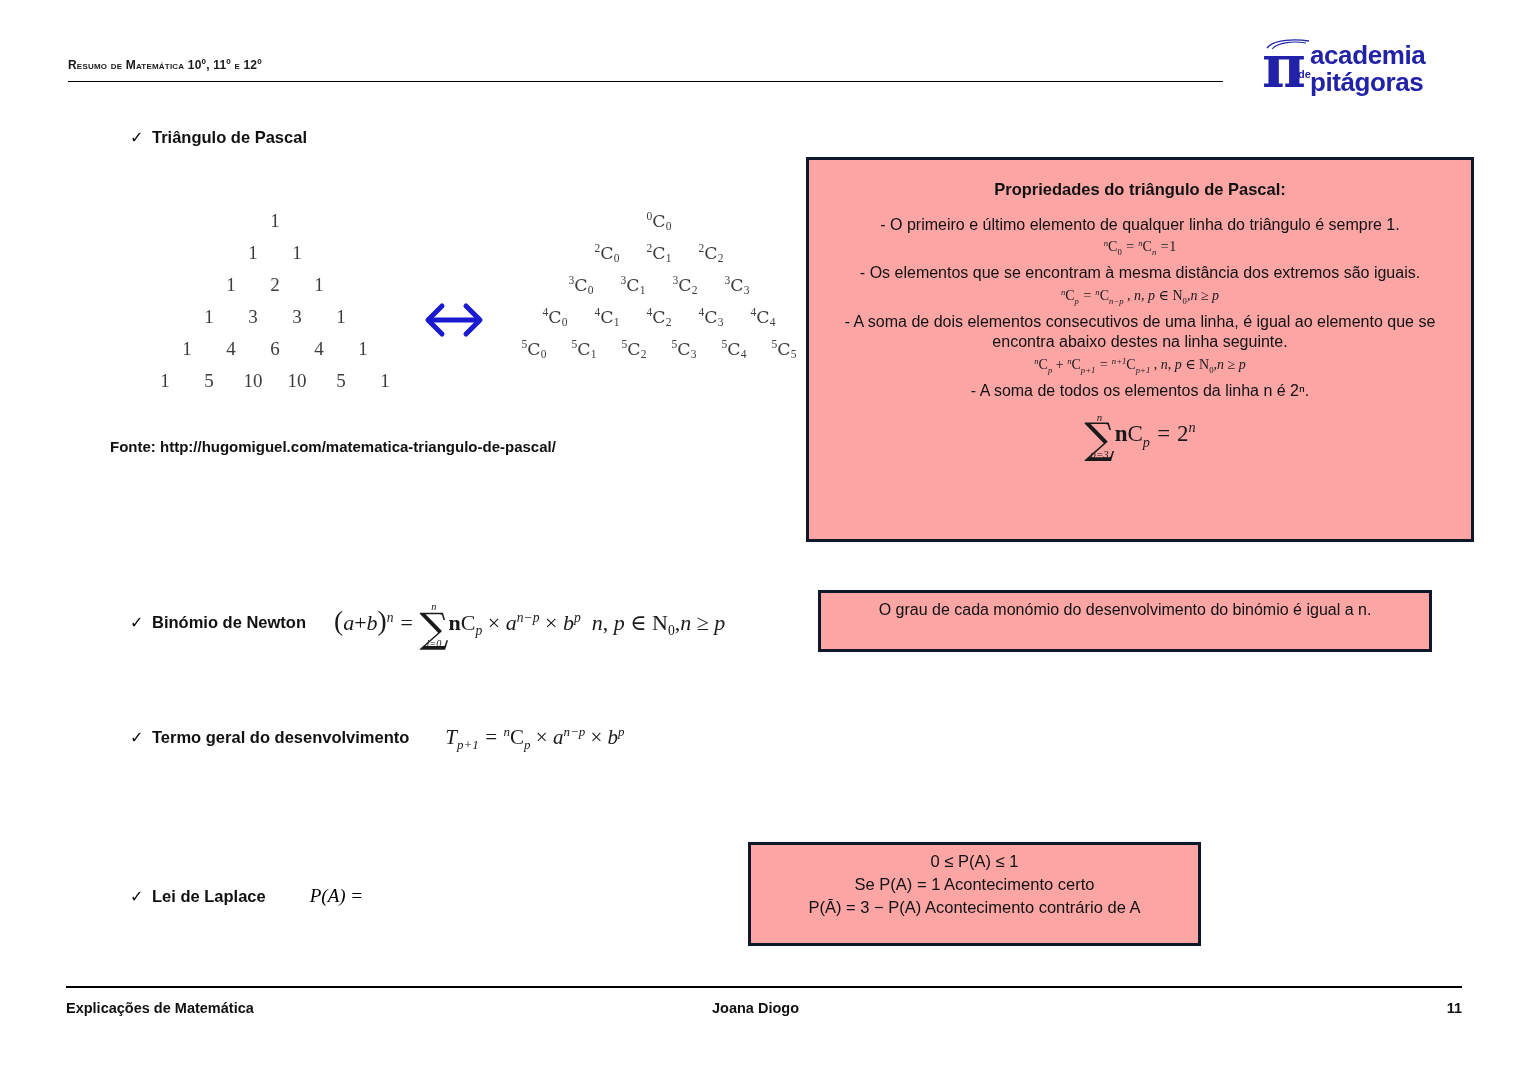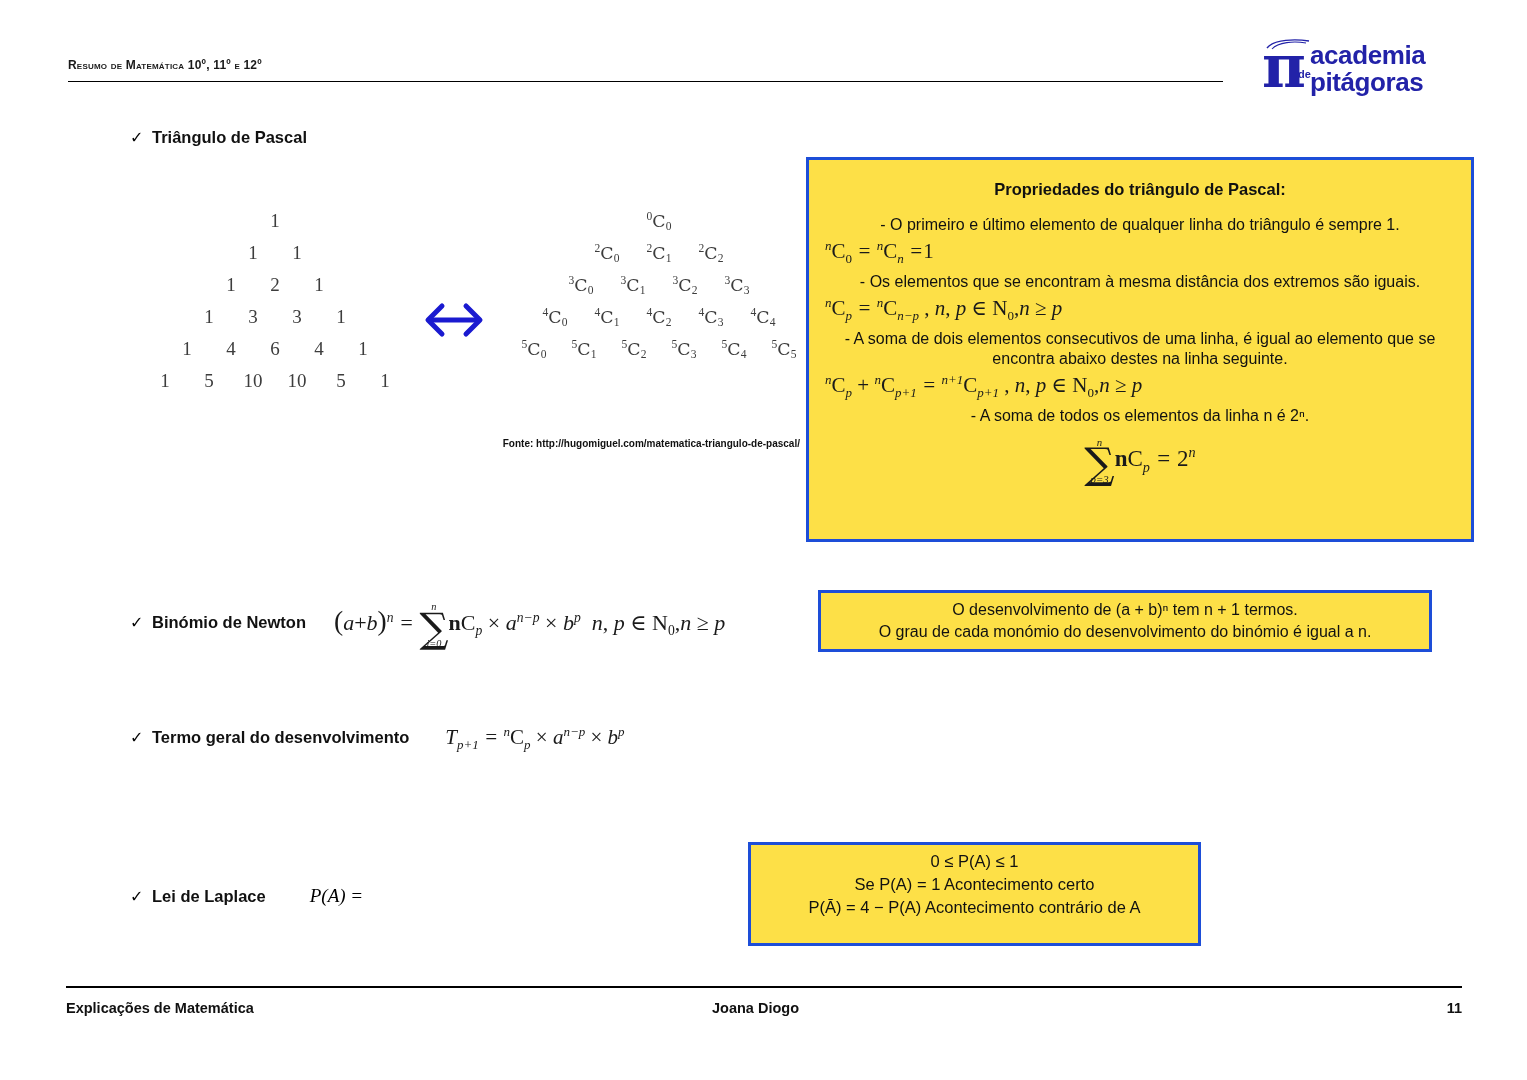--- a/index.html
+++ b/index.html
@@ -186,31 +186,31 @@
   .combo .sb { font-size: 0.68em; vertical-align: -0.28em; }
   #arrow-icon {
     position: absolute;
     left: 305px; top: 88px;
     width: 78px; height: 44px;
   }
   #fonte-caption {
     position: absolute;
     left: 0px; top: 228px;
     width: 690px;
-    text-align: right;
-    font-size: 10px;
+    text-align: left;
+    font-size: 15px;
     font-weight: bold;
     color: #111;
   }
 
   
   .blue-box {
     position: absolute;
-    border: 3px solid #1d4ed8;
-    background: #fde047;
+    border: 3px solid #0f172a;
+    background: #fca5a5;
     box-sizing: border-box;
   }
   #props-box {
     left: 806px; top: 157px;
     width: 668px; height: 385px;
     padding: 14px 16px 10px 16px;
   }
   #props-title {
     text-align: center;
     font-size: 16.5px;
@@ -219,21 +219,22 @@
     color: #111;
   }
   .prop-text {
     font-size: 16px;
     line-height: 1.30;
     margin: 0 0 2px 0;
     color: #111;
     text-align: center;
   }
   .prop-formula {
-    font-size: 21px;
+    text-align: center;
+    font-size: 14px;
     margin: 3px 0 8px 0;
   }
   #prop-sum-formula {
     text-align: center;
     font-size: 23px;
     margin-top: 18px;
   }
 
   #newton-box {
     left: 818px; top: 590px;
@@ -437,23 +438,20 @@
     <span class="sumwrap">
       <span class="lim-top">n</span>
       <span class="bigsum">∑</span>
       <span class="lim-bot">i=0</span>
     </span><span class="mathup" style="font-weight:600;">n</span><span class="mathup">C</span><sub class="m">p</sub> <span class="mathup">×</span> a<sup class="m">n−p</sup> <span class="mathup">×</span> b<sup class="m">p</sup>&nbsp; n<span class="mathup">,</span> p <span class="mathup">∈</span> <span class="mathup">N</span><sub class="mu">0</sub><span class="mathup">,</span>n <span class="mathup">≥</span> p
   </span>
 </div>
 
 <div class="blue-box" id="newton-box">
   <div class="box-line">
-    <span>O desenvolvimento de (a + b)ⁿ tem n + 1 termos.</span>
-  </div>
-  <div class="box-line">
     <span>O grau de cada monómio do desenvolvimento do binómio é igual a n.</span>
   </div>
 </div>
 
 <div class="bullet-row" id="row-termo">
   <span class="check-icon">✓</span>
   <span class="bullet-label">Termo geral do desenvolvimento</span>
   <span id="termo-formula" class="mathserif formula-inline">
     <span class="mathup" style="font-style:italic;">T</span><sub class="m">p+1</sub> = <span class="presup">n</span><span class="mathup">C</span><sub class="m">p</sub> <span class="mathup">×</span> a<sup class="m">n−p</sup> <span class="mathup">×</span> b<sup class="m">p</sup>
   </span>
@@ -463,21 +461,21 @@
   <span class="check-icon">✓</span>
   <span class="bullet-label">Lei de Laplace</span>
   <span id="laplace-formula">
     <span class="mathup" style="font-style:italic;">P</span>(<span style="font-style:italic;">A</span>) =
   </span>
 </div>
 
 <div class="blue-box" id="laplace-box">
   <div class="box-line">0 ≤ P(A) ≤ 1</div>
   <div class="box-line">Se  P(A) = 1  Acontecimento certo</div>
-  <div class="box-line">P(Ā) = 4 − P(A)  Acontecimento contrário de A</div>
+  <div class="box-line">P(Ā) = 3 − P(A)  Acontecimento contrário de A</div>
 </div>
 
 <div id="footer-rule"></div>
 <div id="footer">
   <div id="footer-left">Explicações de Matemática</div>
   <div id="footer-center">Joana Diogo</div>
   <div id="footer-right">11</div>
 </div>
 
 </body></html>

